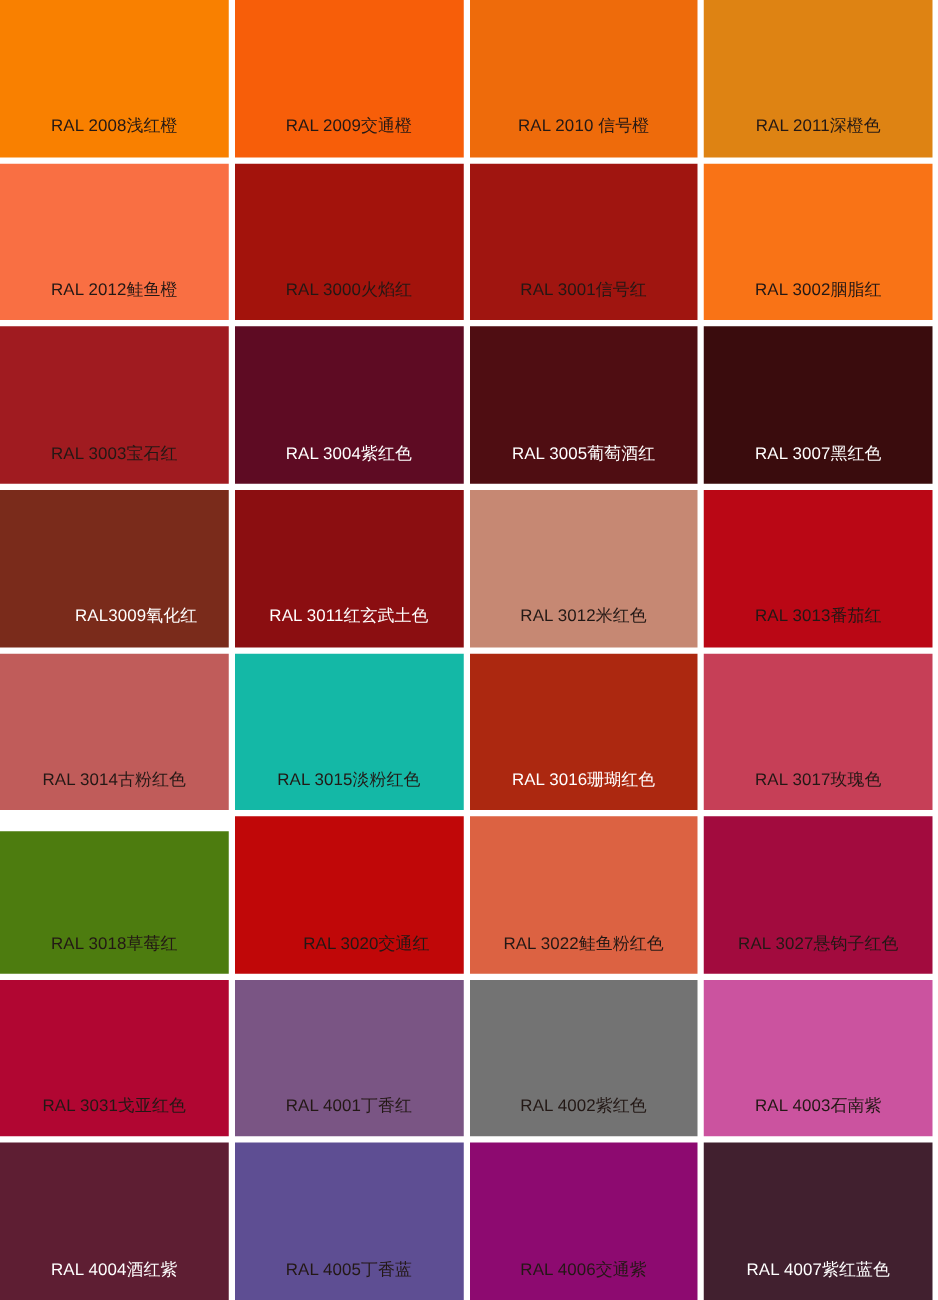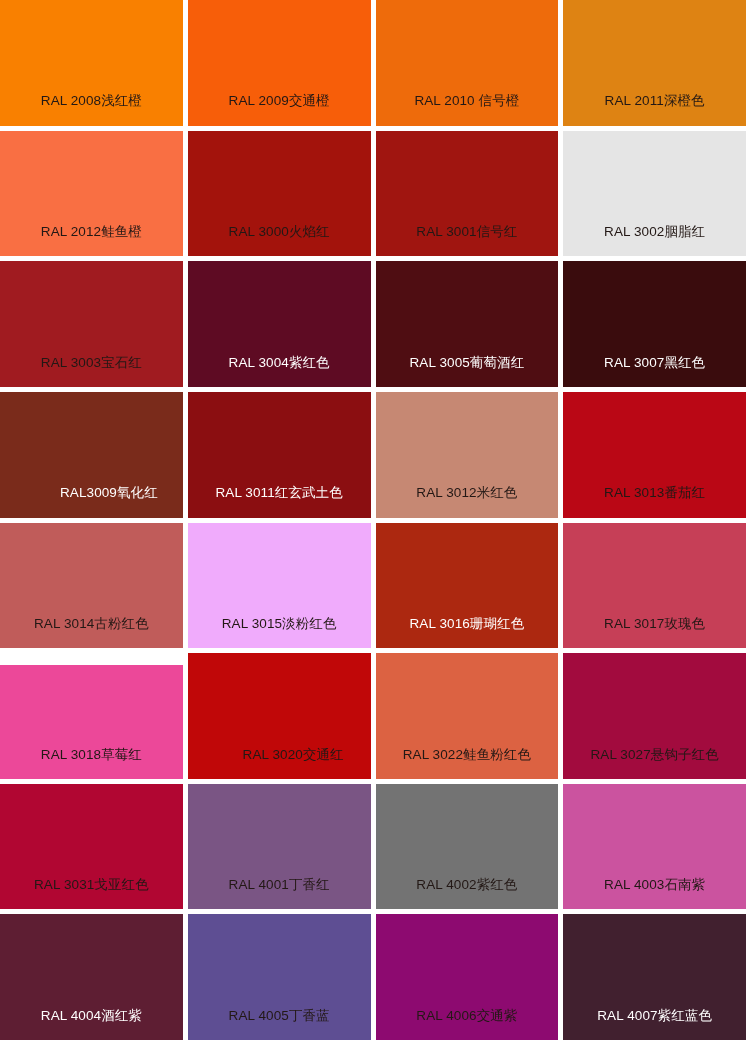--- a/index.html
+++ b/index.html
@@ -63,21 +63,21 @@
     </div>
     <div class="swatch" style="background-color: rgb(249, 111, 67);">
       <span class="swatch-label dark-text">RAL 2012鲑鱼橙</span>
     </div>
     <div class="swatch" style="background-color: rgb(163, 19, 12);">
       <span class="swatch-label dark-text">RAL 3000火焰红</span>
     </div>
     <div class="swatch" style="background-color: rgb(160, 21, 16);">
       <span class="swatch-label dark-text">RAL 3001信号红</span>
     </div>
-    <div class="swatch" style="background-color: #e5e5e5; justify-content: center;">
+    <div class="swatch" style="background-color: #f97316; justify-content: center;">
       <span class="swatch-label dark-text">RAL 3002胭脂红</span>
     </div>
     <div class="swatch" style="background-color: rgb(160, 27, 32);">
       <span class="swatch-label dark-text">RAL 3003宝石红</span>
     </div>
     <div class="swatch" style="background-color: rgb(94, 11, 35);">
       <span class="swatch-label light-text">RAL 3004紫红色</span>
     </div>
     <div class="swatch" style="background-color: rgb(79, 13, 18);">
       <span class="swatch-label light-text">RAL 3005葡萄酒红</span>
@@ -93,30 +93,30 @@
     </div>
     <div class="swatch" style="background-color: rgb(198, 136, 115);">
       <span class="swatch-label dark-text">RAL 3012米红色</span>
     </div>
     <div class="swatch" style="background-color: rgb(186, 7, 21);">
       <span class="swatch-label dark-text">RAL 3013番茄红</span>
     </div>
     <div class="swatch" style="background-color: rgb(192, 92, 90);">
       <span class="swatch-label dark-text">RAL 3014古粉红色</span>
     </div>
-    <div class="swatch" style="background-color: #f0abfc;">
+    <div class="swatch" style="background-color: #14b8a6;">
       <span class="swatch-label dark-text">RAL 3015淡粉红色</span>
     </div>
     <div class="swatch" style="background-color: rgb(172, 40, 16);">
       <span class="swatch-label light-text">RAL 3016珊瑚红色</span>
     </div>
     <div class="swatch" style="background-color: rgb(198, 63, 87);">
       <span class="swatch-label dark-text">RAL 3017玫瑰色</span>
     </div>
-    <div class="swatch" style="background-color: #ec4899; margin-top: 12px;">
+    <div class="swatch" style="background-color: #4d7c0f; margin-top: 12px;">
       <span class="swatch-label dark-text">RAL 3018草莓红</span>
     </div>
     <div class="swatch" style="background-color: rgb(192, 7, 8); padding-left: 28px;">
       <span class="swatch-label dark-text">RAL 3020交通红</span>
     </div>
     <div class="swatch" style="background-color: rgb(220, 98, 66);">
       <span class="swatch-label dark-text">RAL 3022鲑鱼粉红色</span>
     </div>
     <div class="swatch" style="background-color: rgb(162, 11, 62);">
       <span class="swatch-label dark-text">RAL 3027悬钩子红色</span>

